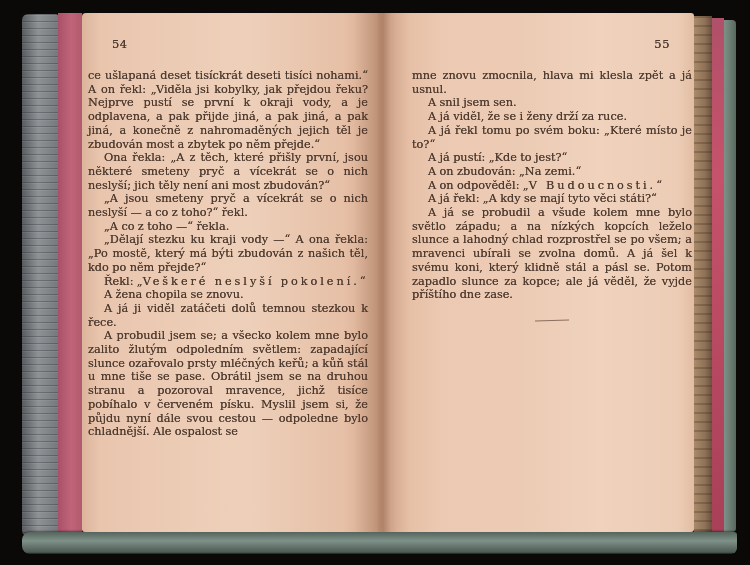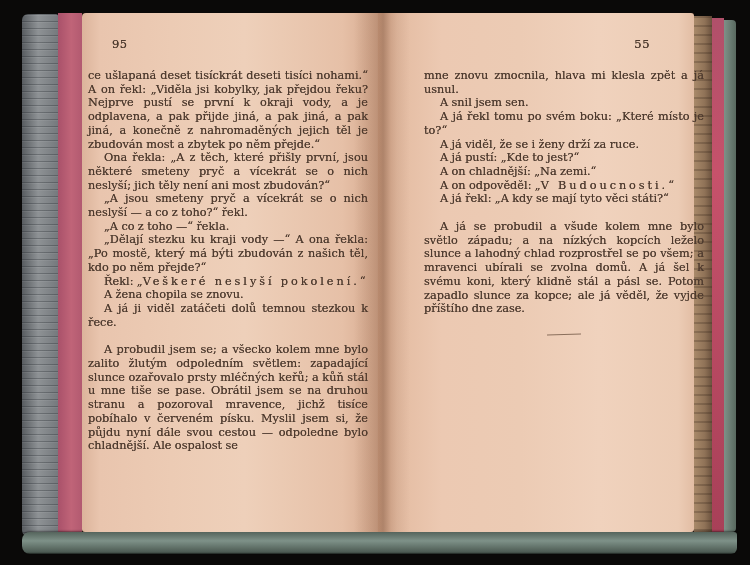--- a/index.html
+++ b/index.html
@@ -82,35 +82,35 @@
       rgba(70,35,15,.28) 52%, rgba(95,50,25,.12) 66%, rgba(95,50,25,0) 100%);
     pointer-events: none;
   }
   .page-num {
     position: absolute; top: 24px;
     font-size: 11.5px; color: var(--ink, #4d3a2e);
     letter-spacing: .5px;
     text-shadow: 0 0 .5px currentColor;
   }
   .page-num-left  { left: 30px; }
-  .page-num-right { right: 44px; }
+  .page-num-right { right: 24px; }
   .text-block {
     position: absolute; top: 56px;
     width: 280px;
     font-size: 11.3px; line-height: 13.7px;
     color: var(--ink, #4d3a2e);
     text-align: justify;
     text-shadow: 0 0 .55px rgba(77,58,46,.85);
     word-spacing: -0.02em;
   }
   .page-left  .text-block { left: 6px; }
-  .page-right .text-block { left: 46px; }
+  .page-right .text-block { left: 34px; }
   .para { margin: 0; }
   .para.indent { text-indent: 16px; }
-  .para.gap { margin-top: 14px; }
+  .para.gap { }
   .letterspaced { letter-spacing: 0.26em; }
   .divider {
     width: 34px; height: 1px;
     margin: 18px auto 0 auto;
     background: #8a6f5c;
     transform: rotate(-1.5deg);
   }
 </style>
 </head>
 <body>
@@ -120,21 +120,21 @@
   <div class="edge edge-left-gray"></div>
   <div class="edge edge-left-pink"></div>
   <div class="edge edge-right-tan"></div>
   <div class="edge edge-right-pink"></div>
   <div class="edge edge-right-green"></div>
   <div class="edge edge-bottom-green"></div>
 
   <div class="pages">
 
     <div class="page page-left">
-      <div class="page-num page-num-left">95</div>
+      <div class="page-num page-num-left">54</div>
       <div class="text-block">
         <div>
             <p class="para">ce ušlapaná deset tisíckrát deseti tisíci nohami.“ A on řekl: „Viděla jsi kobylky, jak přejdou řeku? Nejprve pustí se první k okraji vody, a je odplavena, a pak přijde jiná, a pak jiná, a pak jiná, a konečně z nahromaděných jejich těl je zbudován most a zbytek po něm přejde.“</p>
             <p class="para indent">Ona řekla: „A z těch, které přišly první, jsou některé smeteny pryč a vícekrát se o nich neslyší; jich těly není ani most zbudován?“</p>
             <p class="para indent">„A jsou smeteny pryč a vícekrát se o nich neslyší — a co z toho?“ řekl.</p>
             <p class="para indent">„A co z toho —“ řekla.</p>
             <p class="para indent">„Dělají stezku ku kraji vody —“ A ona řekla: „Po mostě, který má býti zbudován z našich těl, kdo po něm přejde?“</p>
             <p class="para indent">Řekl: „<span class="letterspaced">Veškeré neslyší pokolení.</span>“</p>
             <p class="para indent">A žena chopila se znovu.</p>
             <p class="para indent">A já ji viděl zatáčeti dolů temnou stezkou k řece.</p>
@@ -142,24 +142,24 @@
           </div>
       </div>
     </div>
 
     <div class="page page-right">
       <div class="page-num page-num-right">55</div>
       <div class="text-block">
         <div>
             <p class="para">mne znovu zmocnila, hlava mi klesla zpět a já usnul.</p>
             <p class="para indent">A snil jsem sen.</p>
+            <p class="para indent">A já viděl, že se i ženy drží za ruce.</p>
             <p class="para indent">A já řekl tomu po svém boku: „Které místo je to?“</p>
-            <p class="para indent">A já viděl, že se i ženy drží za ruce.</p>
             <p class="para indent">A já pustí: „Kde to jest?“</p>
-            <p class="para indent">A on chladnější: „Na zemi.“</p>
+            <p class="para indent">A on zbudován: „Na zemi.“</p>
             <p class="para indent">A on odpověděl: „<span class="letterspaced">V Budoucnosti.</span>“</p>
             <p class="para indent">A já řekl: „A kdy se mají tyto věci státi?“</p>
             <p class="para indent gap">A já se probudil a všude kolem mne bylo světlo západu; a na nízkých kopcích leželo slunce a lahodný chlad rozprostřel se po všem; a mravenci ubírali se zvolna domů. A já šel k svému koni, který klidně stál a pásl se. Potom zapadlo slunce za kopce; ale já věděl, že vyjde příštího dne zase.</p>
           </div>
         <div class="divider"></div>
       </div>
     </div>
 
     <div class="gutter-shadow"></div>
   </div>

